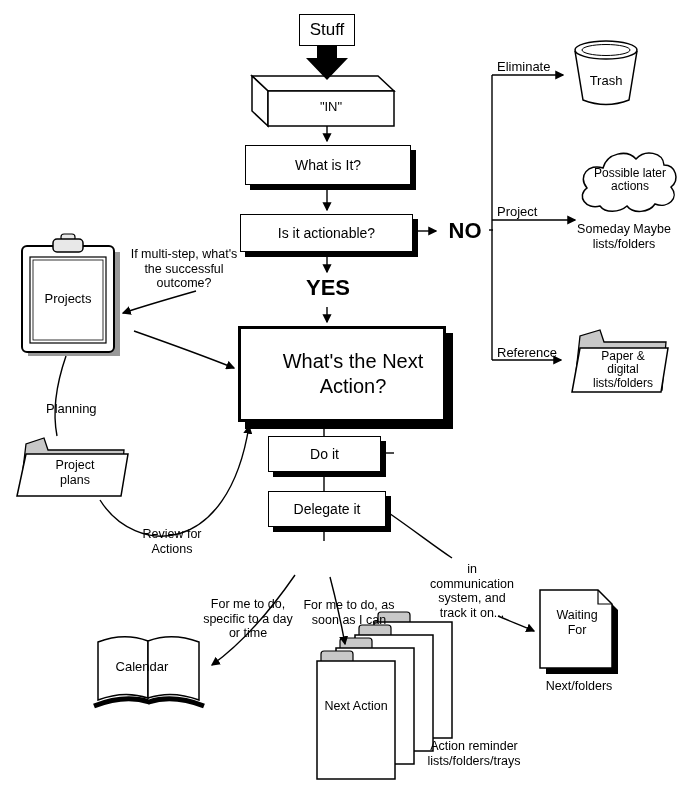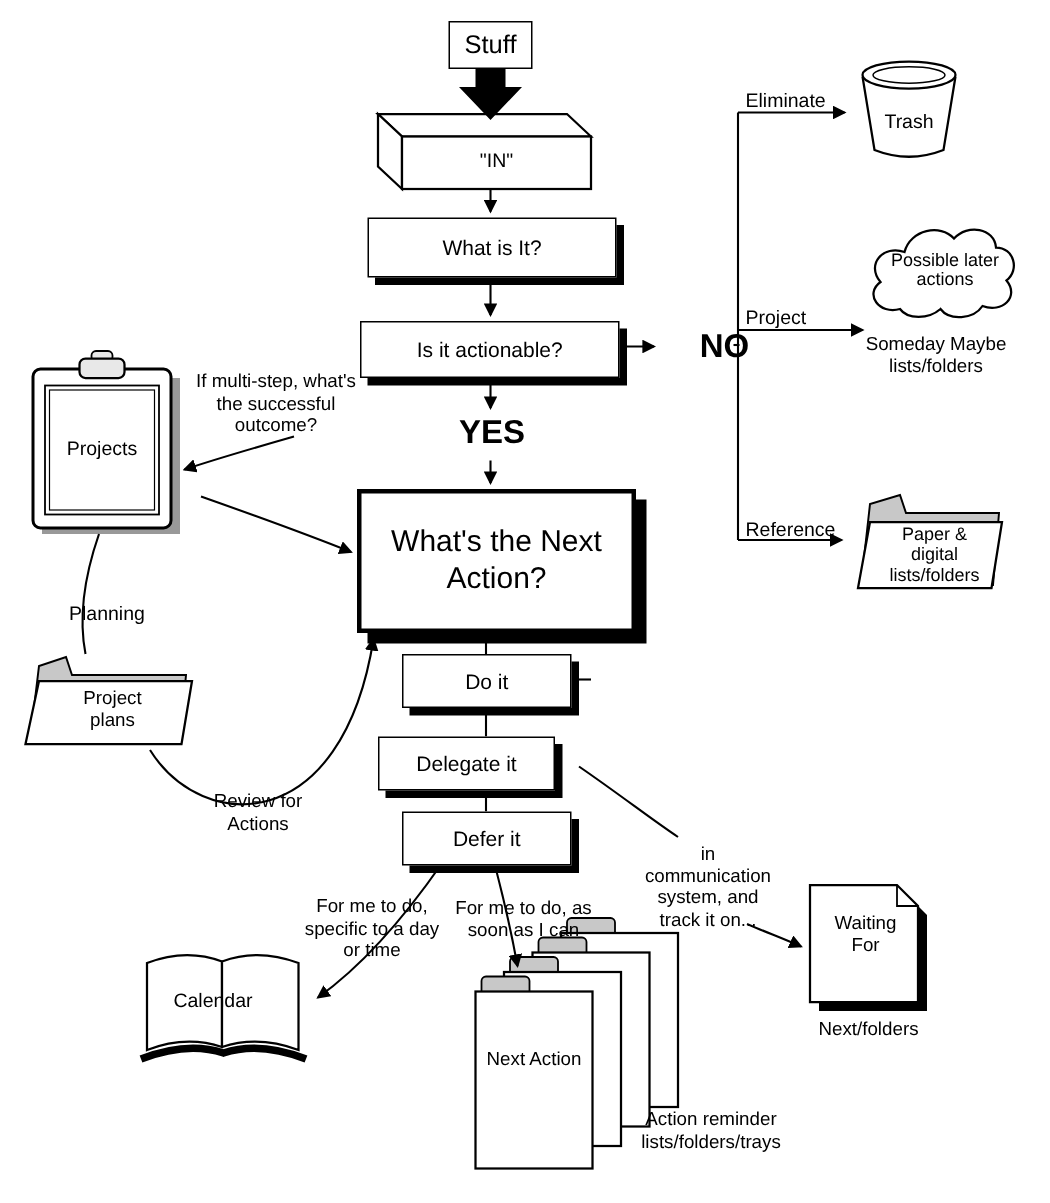--- a/index.html
+++ b/index.html
@@ -120,31 +120,30 @@
   </svg>
 
   <div class="fbox plain" style="left:299px; top:14px; width:54px; height:30px; font-size:17px;">Stuff</div>
 
   <div class="lbl sz13" style="left:300px; top:99px; width:62px;">"IN"</div>
 
   <div class="fbox" style="left:240px; top:214px; width:171px; height:36px;">Is it actionable?</div>
 
   <div class="fbox" style="left:245px; top:145px; width:164px; height:38px;">What is It?</div>
 
-  <div class="lbl bold" style="left:456px; top:220px; width:54px;">NO</div>
+  <div class="lbl bold" style="left:438px; top:220px; width:54px;">NO</div>
 
   <div class="lbl bold" style="left:301px; top:277px; width:54px;">YES</div>
 
-  <div class="fbox big" style="left:238px; top:326px; width:180px; height:90px;">What's the Next Action?</div>
+  <div class="fbox big" style="left:238px; top:326px; width:180px; height:90px;padding-left:22px;">What's the Next Action?</div>
 
   <div class="fbox" style="left:268px; top:436px; width:111px; height:34px;">Do it</div>
 
-  <div class="fbox" style="left:252px; top:491px; width:116px; height:34px;">Delegate it</div>
+  <div class="fbox" style="left:268px; top:491px; width:116px; height:34px;">Delegate it</div>
 
-  <div class="fbox" style="left:268px; top:541px; width:111px; height:34px;">Defer it</div>
 
   <div class="lbl sz13 left" style="left:497px; top:59px; width:62px;">Eliminate</div>
 
   <div class="lbl sz13" style="left:578px; top:73px; width:56px;">Trash</div>
 
   <div class="lbl sz13 left" style="left:497px; top:204px; width:62px;">Project</div>
 
   <div class="lbl sz12" style="left:592px; top:167px; width:76px;">Possible later actions</div>
 
   <div class="lbl" style="left:570px; top:222px; width:108px;">Someday Maybe lists/folders</div>

